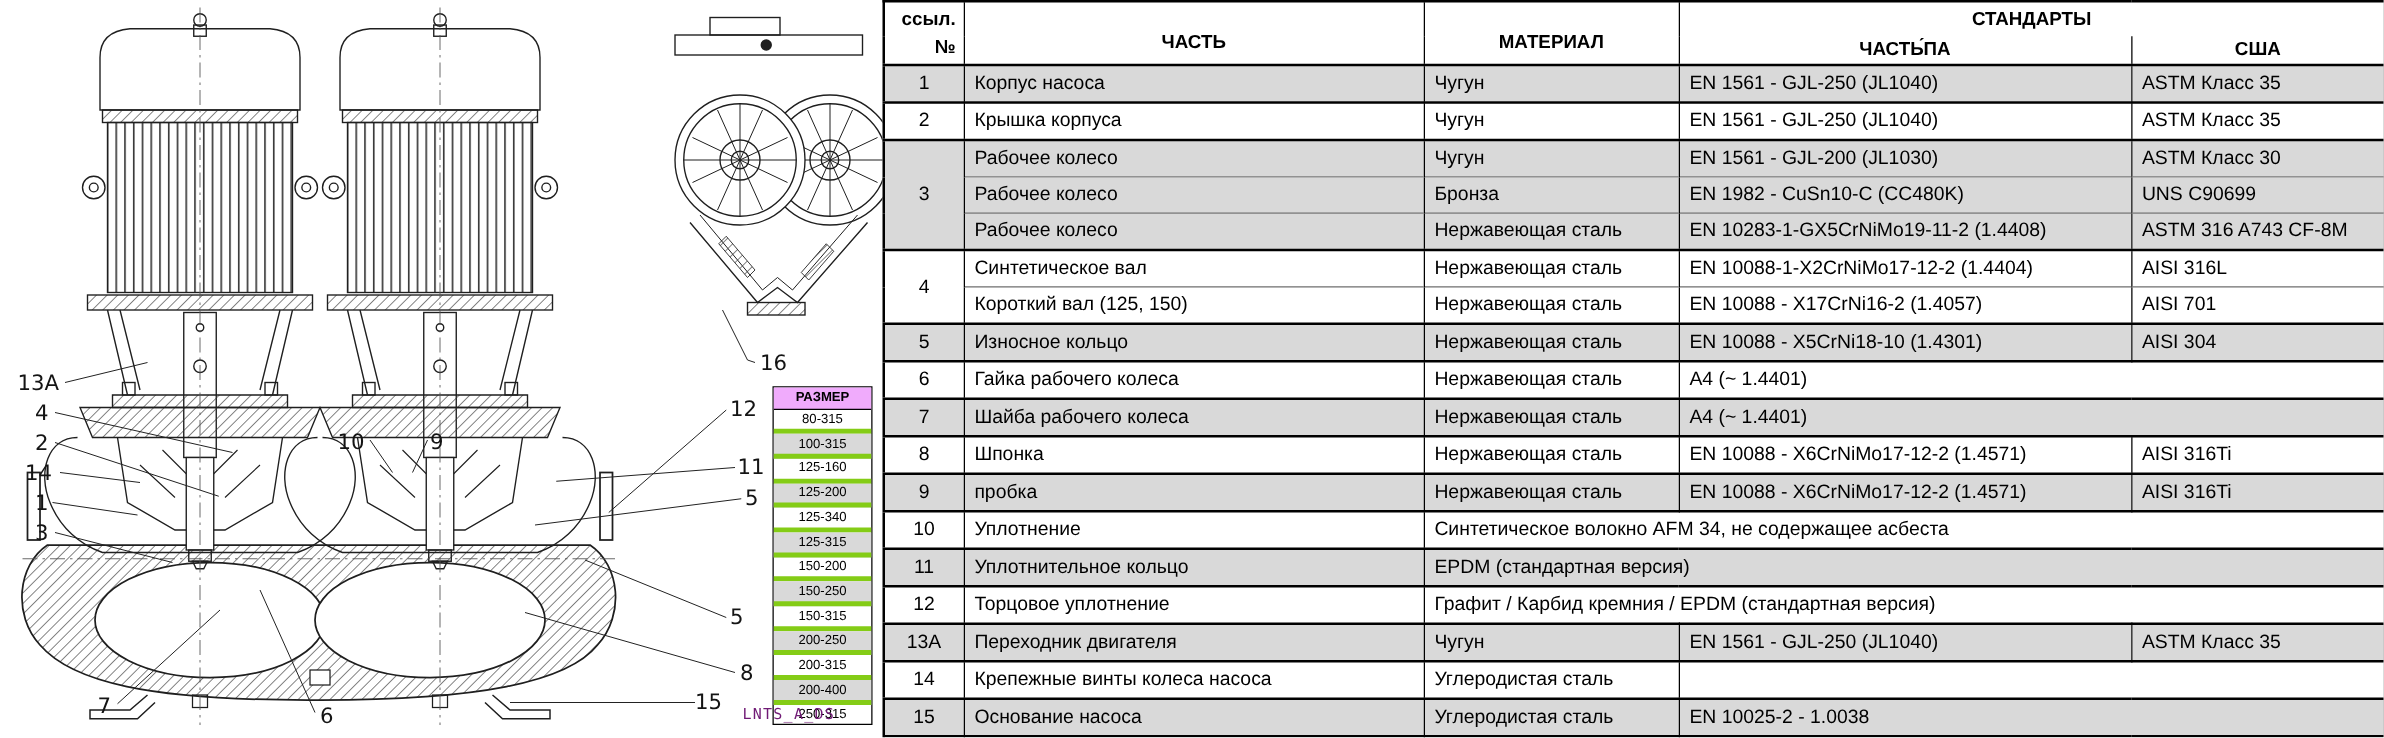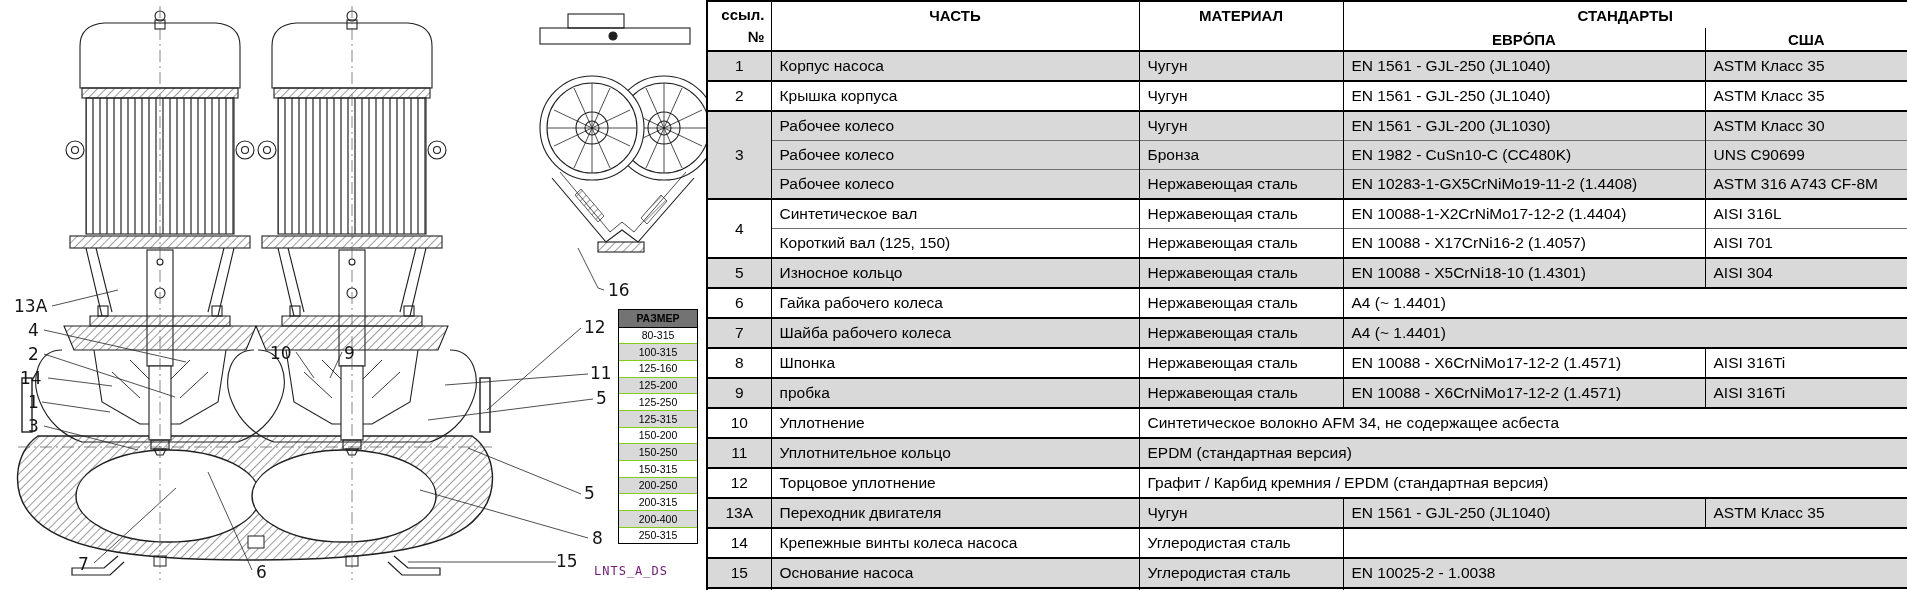--- a/index.html
+++ b/index.html
@@ -3,36 +3,36 @@
 <meta charset="utf-8">
 <style>
   html,body{margin:0;padding:0;background:#fff;}
   .stage{position:relative;width:1907px;height:590px;background:#fff;overflow:hidden;
          font-family:"Liberation Sans",sans-serif;color:#000;}
   
   .drawing{position:absolute;left:0;top:0;width:706px;height:590px;}
   svg text.co{font-family:"DejaVu Sans",sans-serif;font-size:17px;fill:#141414;}
   .size-table{position:absolute;left:618px;top:309px;width:78px;border:1.4px solid #000;
               font-size:10.5px;line-height:1;}
-  .size-table .sz-h{background:#737373;border-bottom:1px solid #000;font-weight:bold;
+  .size-table .sz-h{background:#f0abfc;border-bottom:1px solid #000;font-weight:bold;
                     text-align:center;padding:3px 0;}
-  .size-table .sz-r{text-align:center;padding:2.6px 0;border-bottom:1px solid #84cc16;}
+  .size-table .sz-r{text-align:center;padding:2.6px 0;border-bottom:4px solid #84cc16;}
   .size-table .sz-r:last-child{border-bottom:none;}
   .size-table .sz-r:nth-child(odd){background:#d9d9d9;}
   .dwg-code{position:absolute;left:594px;top:564px;font-family:"DejaVu Sans Mono",monospace;
             font-size:12px;letter-spacing:1px;color:#701a75;}
   
   table.parts{position:absolute;left:706px;top:0;width:1201px;height:590px;
               border-collapse:collapse;table-layout:fixed;border:2.5px solid #000;}
   table.parts th{font-weight:bold;font-size:15px;padding:0 6px;}
   table.parts td{font-size:15.5px;padding:0 8px;height:28px;overflow:hidden;white-space:nowrap;}
   .vline{border-left:1.6px solid #000;}
   thead th{vertical-align:middle;text-align:center;}
   thead .two-line span{display:block;line-height:1.45;text-align:right;}
-  thead th.top-align{vertical-align:top;padding-top:5px;}
+  thead th.top-align{vertical-align:top;padding-top:23px;}
   thead tr.h1 th{height:26px;}
   thead tr.h2 th{height:22px;font-weight:bold;}
   tbody tr.grp{border-top:2.2px solid #000;}
   tbody tr.sub{border-top:1px solid #6f6f6f;}
   tr.shade{background:#d9d9d9;}
   td.ref{text-align:center;font-size:16px;padding:0;}
   td.small{font-size:12.5px;}
 </style>
 </head>
 <body>
@@ -168,21 +168,21 @@
       </g>
     </svg>
 
     
     <div class="size-table">
       <div class="sz-h">РАЗМЕР</div>
       <div class="sz-r">80-315</div>
       <div class="sz-r">100-315</div>
       <div class="sz-r">125-160</div>
       <div class="sz-r">125-200</div>
-      <div class="sz-r">125-250</div>
+      <div class="sz-r">125-340</div>
       <div class="sz-r">125-315</div>
       <div class="sz-r">150-200</div>
       <div class="sz-r">150-250</div>
       <div class="sz-r">150-315</div>
       <div class="sz-r">200-250</div>
       <div class="sz-r">200-315</div>
       <div class="sz-r">200-400</div>
       <div class="sz-r">250-315</div>
     </div>
     <div class="dwg-code">LNTS_A_DS</div>
@@ -200,21 +200,21 @@
       <tr class="h1">
         <th rowspan="2" class="two-line">
           <span>ссыл.</span>
           <span>№</span>
         </th>
         <th rowspan="2" class="vline top-align">ЧАСТЬ</th>
         <th rowspan="2" class="vline top-align">МАТЕРИАЛ</th>
         <th colspan="2" class="vline">СТАНДАРТЫ</th>
       </tr>
       <tr class="h2">
-        <th class="vline">ЕВРО́ПА</th>
+        <th class="vline">ЧАСТЬ́ПА</th>
         <th class="vline">США</th>
       </tr>
     </thead>
     <tbody>
       <tr class="grp shade">
         <td class="ref">1</td>
         <td class="vline">Корпус насоса</td>
         <td class="vline">Чугун</td>
         <td class="vline">EN 1561 - GJL-250 (JL1040)</td>
         <td class="vline">ASTM Класс 35</td>

